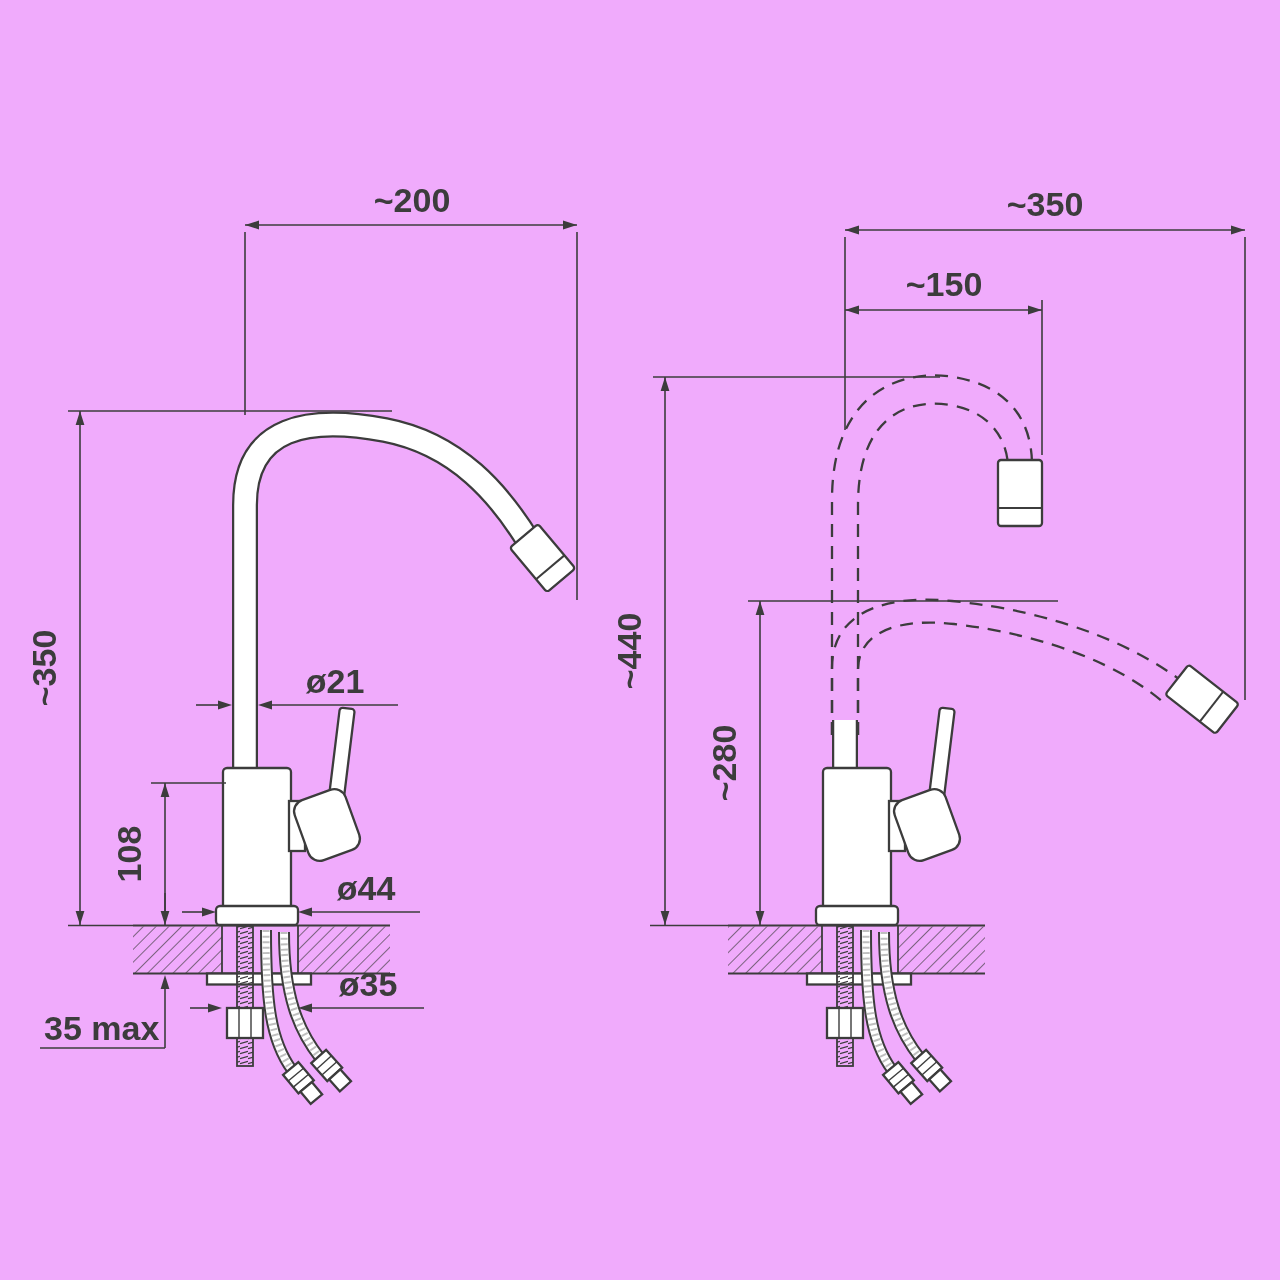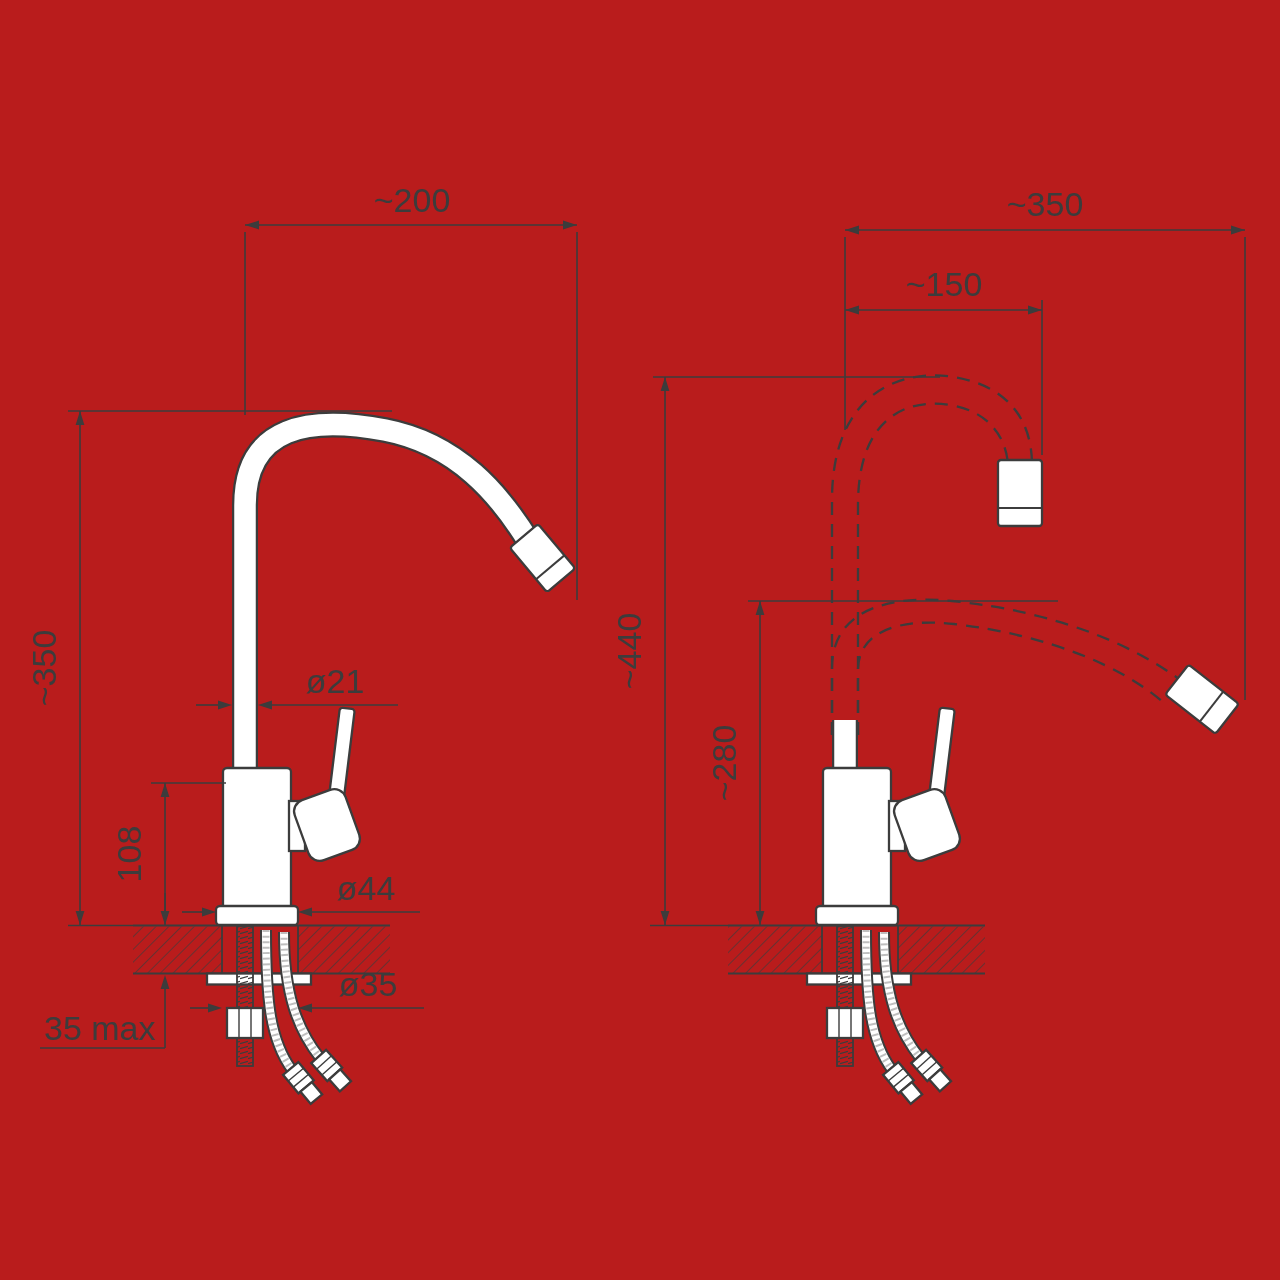--- a/index.html
+++ b/index.html
@@ -1,18 +1,19 @@
 <!DOCTYPE html>
 <html><head>
 <meta charset="utf-8">
 <style>
   html,body{margin:0;padding:0;background:#ffffff;}
   .canvas{
-    width:1280px;height:1280px;background:#b91c1c;position:relative;
+    width:1280px;height:1280px;background:#f0abfc;position:relative;
     font-family:"Liberation Sans", sans-serif;
+    font-weight:bold;
   }
   svg{display:block;}
   text{
     font-family:"Liberation Sans", sans-serif;
     font-size:34px;
     fill:#3c3c3c;
   }
   .obj{fill:#ffffff;stroke:#3c3c3c;stroke-width:2.3;}
   .dimline{stroke:#3c3c3c;stroke-width:1.6;fill:none;}
   .arrow{fill:#3c3c3c;stroke:none;}

